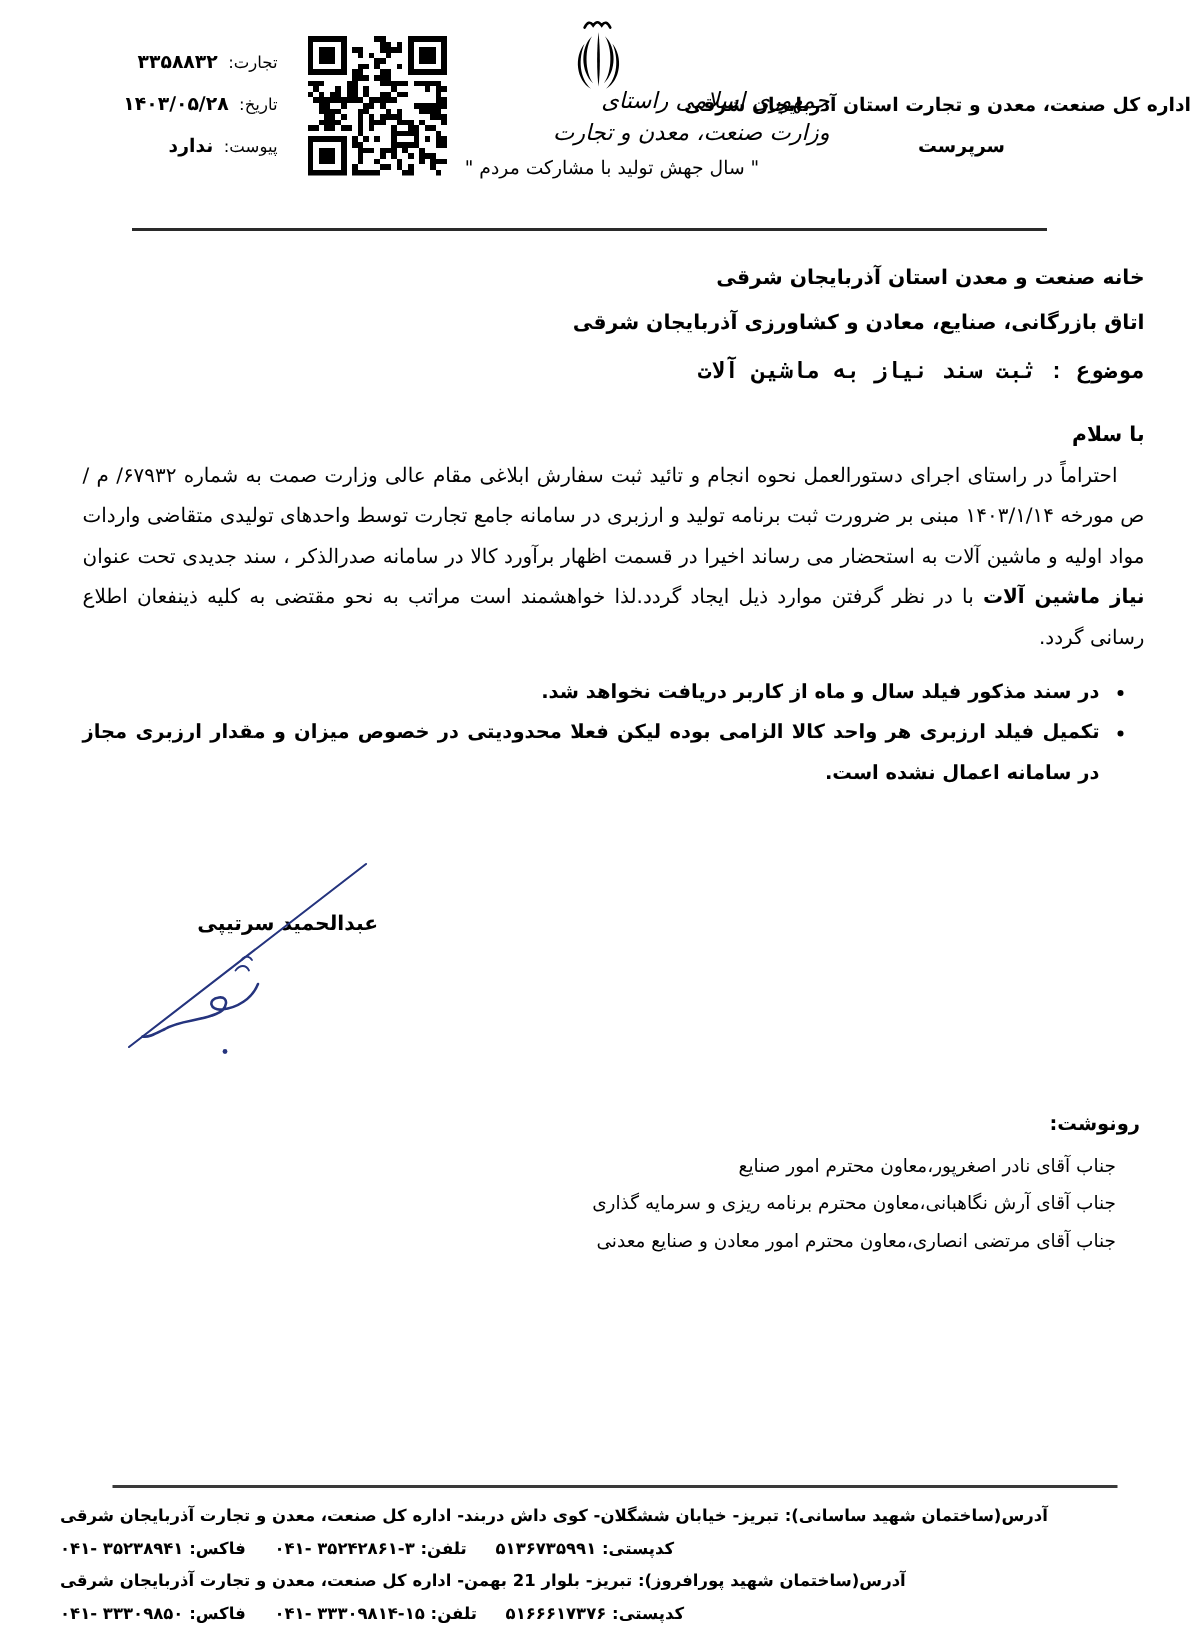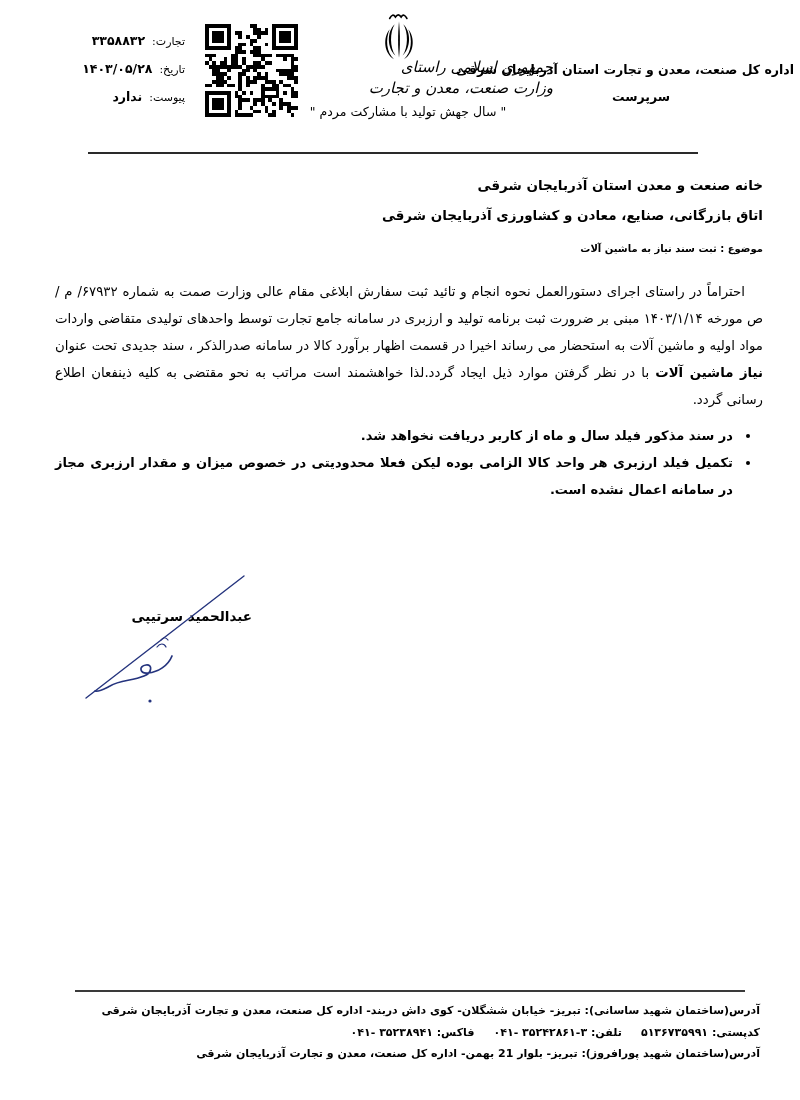--- a/index.html
+++ b/index.html
@@ -31,21 +31,21 @@
   .meta { position:absolute; top:33px; right:615px; width:133px; font-size:11px; }
   .meta-row { display:flex; align-items:baseline; gap:7px; margin-bottom:13px; }
   .meta-label { flex:0 0 auto; }
   .meta-value { font-weight:bold; font-size:12.5px; letter-spacing:1px; }
 
   .rule-top { position:absolute; top:152px; left:88px; width:610px; height:2px; background:#2a2a2a; }
 
   
   .recipient { position:absolute; top:170px; right:37px; left:55px; }
   .recipient-line { font-weight:bold; font-size:13.5px; line-height:30px; }
-  .subject-line { font-weight:bold; font-size:10px; margin-top:5px; line-height:28px; }
+  .subject-line { font-weight:bold; font-size:15px; margin-top:5px; line-height:28px;font-family:Liberation Mono, monospace; }
 
   
   .letter-body { position:absolute; top:277px; right:37px; left:55px; }
   .salutation { font-weight:bold; font-size:13.5px; line-height:26px; }
   .paragraph {
     margin-top:1px;
     font-size:13.3px; line-height:27px;
     text-align:justify; text-justify:inter-word;
     text-indent:18px;
   }
@@ -59,21 +59,21 @@
   .sig-svg { position:absolute; inset:0; width:100%; height:100%; }
 
   
   .cc { position:absolute; top:739px; right:40px; left:55px; }
   .cc-title { font-weight:bold; font-size:13px; line-height:22px; }
   .cc-list { list-style:none; margin-top:4px; padding-right:16px; }
   .cc-list li { font-size:12.3px; line-height:25px; }
 
   
   .rule-bottom { position:absolute; top:990px; left:75px; width:670px; height:2px; background:#3a3a3a; }
-  .footer { position:absolute; top:1000px; left:40px; right:40px; text-align:right; font-weight:bold; font-size:11px; }
+  .footer { position:absolute; top:1000px; left:40px; right:40px; text-align:left; font-weight:bold; font-size:11px; }
   .footer div { line-height:21.5px; white-space:nowrap; }
 </style>
 </head>
 <body>
 
 <div class="page">
 
   <div class="org-title-block">
     <div class="org-title">اداره کل صنعت، معدن و تجارت استان آذربایجان شرقی</div>
     <div class="org-subtitle">سرپرست</div>
@@ -121,41 +121,51 @@
 
   <div class="rule-top"></div>
 
   <div class="recipient">
     <div class="recipient-line">خانه صنعت و معدن استان آذربایجان شرقی</div>
     <div class="recipient-line">اتاق بازرگانی، صنایع، معادن و کشاورزی آذربایجان شرقی</div>
     <div class="subject-line">موضوع : ثبت سند نیاز به ماشین آلات</div>
   </div>
 
   <div class="letter-body">
+    <div class="salutation">با سلام</div>
     <p class="paragraph"><span>احتراماً در راستای اجرای دستورالعمل نحوه انجام و تائید ثبت سفارش ابلاغی مقام عالی وزارت صمت به شماره ۶۷۹۳۲/ م /ص مورخه ۱۴۰۳/۱/۱۴ مبنی بر ضرورت ثبت برنامه تولید و ارزبری در سامانه جامع تجارت توسط واحدهای تولیدی متقاضی واردات مواد اولیه و ماشین آلات به استحضار می رساند اخیرا در قسمت اظهار برآورد کالا در سامانه صدرالذکر ، سند جدیدی تحت عنوان </span><b>نیاز ماشین آلات</b><span> با در نظر گرفتن موارد ذیل ایجاد گردد.لذا خواهشمند است مراتب به نحو مقتضی به کلیه ذینفعان اطلاع رسانی گردد.</span></p>
     <ul class="bullets">
       <li>در سند مذکور فیلد سال و ماه از کاربر دریافت نخواهد شد.</li>
       <li>تکمیل فیلد ارزبری هر واحد کالا الزامی بوده لیکن فعلا محدودیتی در خصوص میزان و مقدار ارزبری مجاز در سامانه اعمال نشده است.</li>
     </ul>
   </div>
 
   <div class="sig-block">
     <div class="sig-name">عبدالحمید سرتیپی</div>
     <svg class="sig-svg" viewBox="0 0 210 145" aria-hidden="true">
       <g fill="none" stroke="#25347e" stroke-linecap="round" stroke-linejoin="round">
         <path d="M26,128 L184,6" stroke-width="1.4"></path>
         <path d="M112,86 C108,96 98,102 88,103 C80,104 78,96 86,95 C93,94 92,103 84,106 C72,111 60,110 50,116 C44,119 39,122 35,121" stroke-width="1.7"></path>
         <path d="M97,77 C100,73 104,73 106,77" stroke-width="1.2"></path>
         <path d="M101,70 C103,67 106,67 108,70" stroke-width="1.2"></path>
         <circle cx="90" cy="131" r="1.6" fill="#25347e" stroke="none"></circle>
       </g>
     </svg>
   </div>
 
+  <div class="cc">
+    <div class="cc-title">رونوشت:</div>
+    <ul class="cc-list">
+      <li>جناب آقای نادر اصغرپور،معاون محترم امور صنایع</li>
+      <li>جناب آقای آرش نگاهبانی،معاون محترم برنامه ریزی و سرمایه گذاری</li>
+      <li>جناب آقای مرتضی انصاری،معاون محترم امور معادن و صنایع معدنی</li>
+    </ul>
+  </div>
 
   <div class="rule-bottom"></div>
   <div class="footer">
     <div>آدرس(ساختمان شهید ساسانی): تبریز- خیابان ششگلان- کوی داش دربند- اداره کل صنعت، معدن و تجارت آذربایجان شرقی</div>
     <div>کدپستی: ۵۱۳۶۷۳۵۹۹۱ &nbsp;&nbsp;&nbsp; تلفن: ۳-۳۵۲۴۲۸۶۱ -۰۴۱ &nbsp;&nbsp;&nbsp; فاکس: ۳۵۲۳۸۹۴۱ -۰۴۱</div>
     <div>آدرس(ساختمان شهید پورافروز): تبریز- بلوار 21 بهمن- اداره کل صنعت، معدن و تجارت آذربایجان شرقی</div>
+    <div>کدپستی: ۵۱۶۶۶۱۷۳۷۶ &nbsp;&nbsp;&nbsp; تلفن: ۱۵-۳۳۳۰۹۸۱۴ -۰۴۱ &nbsp;&nbsp;&nbsp; فاکس: ۳۳۳۰۹۸۵۰ -۰۴۱</div>
   </div>
 
 </div>
 
 </body></html>

